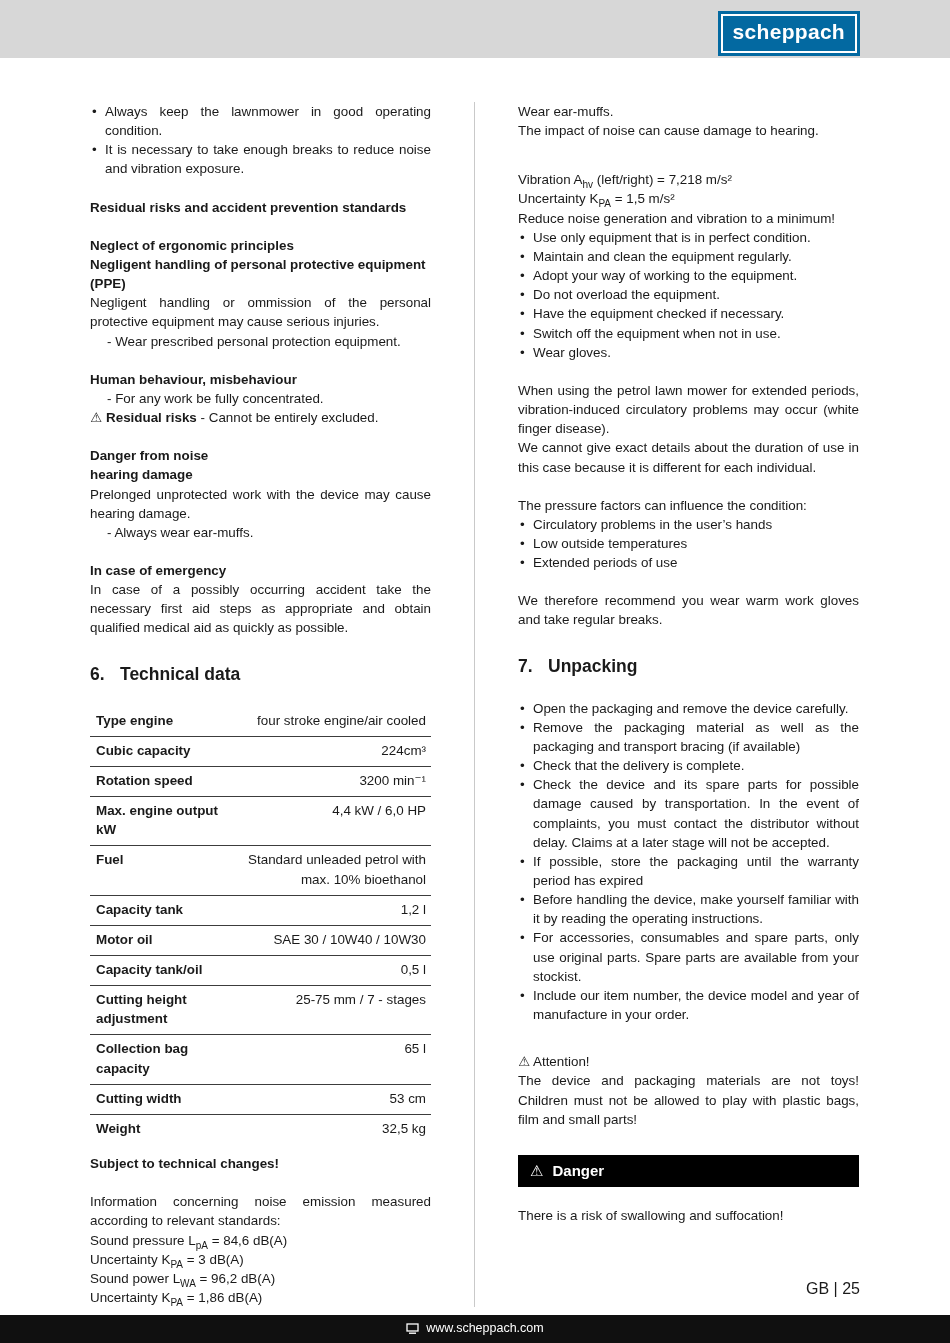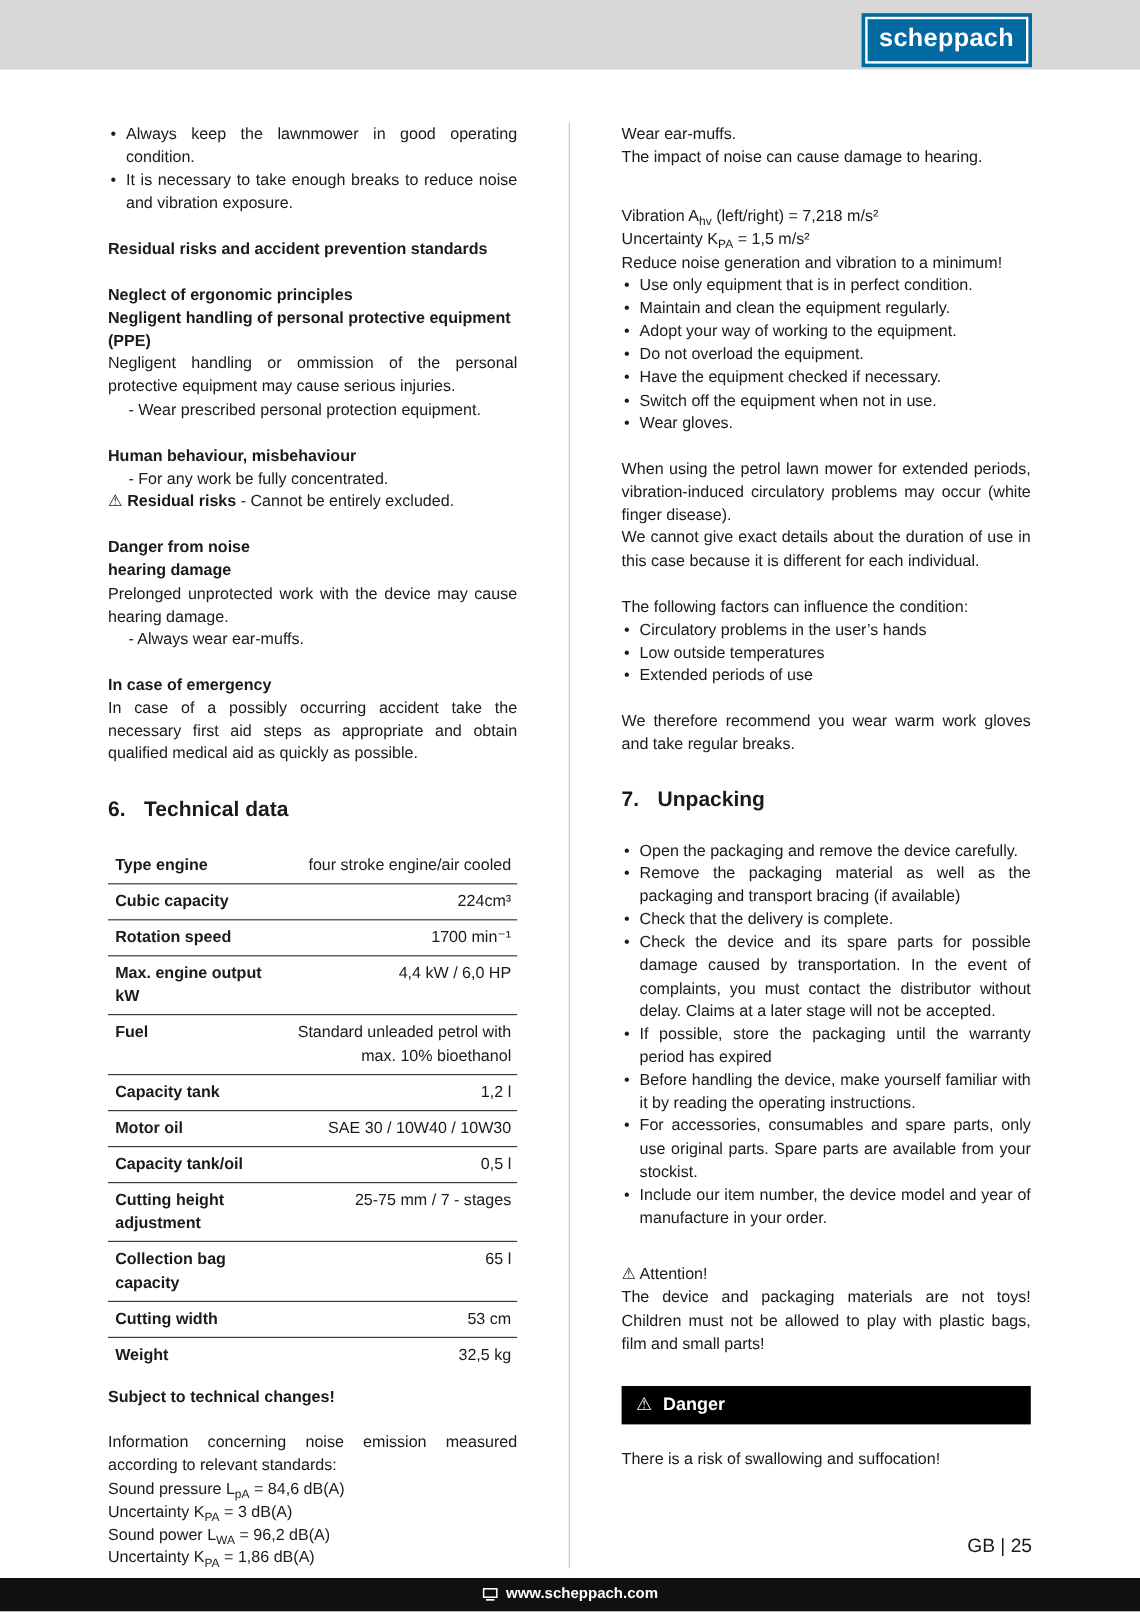--- a/index.html
+++ b/index.html
@@ -39,21 +39,21 @@
   .attention-head { font-weight: normal; text-align: left; }
   .bold-p { font-weight: normal; text-align: justify; }
   .danger-banner {
     background: #000; color: #fff; font-weight: bold; font-size: 15px;
     padding: 5px 12px 6px; margin: 26px 0 19px 0; display: flex; align-items: center; gap: 9px;
   }
   .page-num { position: absolute; right: 90px; bottom: 42px; font-size: 16px; }
   .bottom-bar {
     position: absolute; left: 0; bottom: 0; width: 100%; height: 28px; background: #101010;
     color: #fff; display: flex; align-items: center; justify-content: center; gap: 7px;
-    font-size: 12.5px; font-weight: bold;
+    font-size: 12.5px; font-weight: normal;
   }
   .site-icon { display: inline-flex; }
 </style>
 </head>
 <body>
 
 <div class="header-bar"></div>
 <div class="logo">
   <div class="logo-inner">scheppach</div>
 </div>
@@ -104,21 +104,21 @@
         <tr>
             <td class="spec-label">Type engine</td>
             <td class="spec-value">four stroke engine/air cooled</td>
           </tr>
         <tr>
             <td class="spec-label">Cubic capacity</td>
             <td class="spec-value">224cm³</td>
           </tr>
         <tr>
             <td class="spec-label">Rotation speed</td>
-            <td class="spec-value">1700 min⁻¹</td>
+            <td class="spec-value">3200 min⁻¹</td>
           </tr>
         <tr>
             <td class="spec-label">Max. engine output kW</td>
             <td class="spec-value">4,4 kW / 6,0 HP</td>
           </tr>
         <tr>
             <td class="spec-label">Fuel</td>
             <td class="spec-value">Standard unleaded petrol with max. 10% bioethanol</td>
           </tr>
         <tr>
@@ -187,21 +187,21 @@
         <li>Wear gloves.</li>
       </ul>
     </div>
 
     <div class="group">
       <p>When using the petrol lawn mower for extended periods, vibration-induced circulatory problems may occur (white finger disease).</p>
       <p>We cannot give exact details about the duration of use in this case because it is different for each individual.</p>
     </div>
 
     <div class="group">
-      <p>The following factors can influence the condition:</p>
+      <p>The pressure factors can influence the condition:</p>
       <ul>
         <li>Circulatory problems in the user’s hands</li>
         <li>Low outside temperatures</li>
         <li>Extended periods of use</li>
       </ul>
     </div>
 
     <p class="group">We therefore recommend you wear warm work gloves and take regular breaks.</p>
 
     <div class="section-heading">

